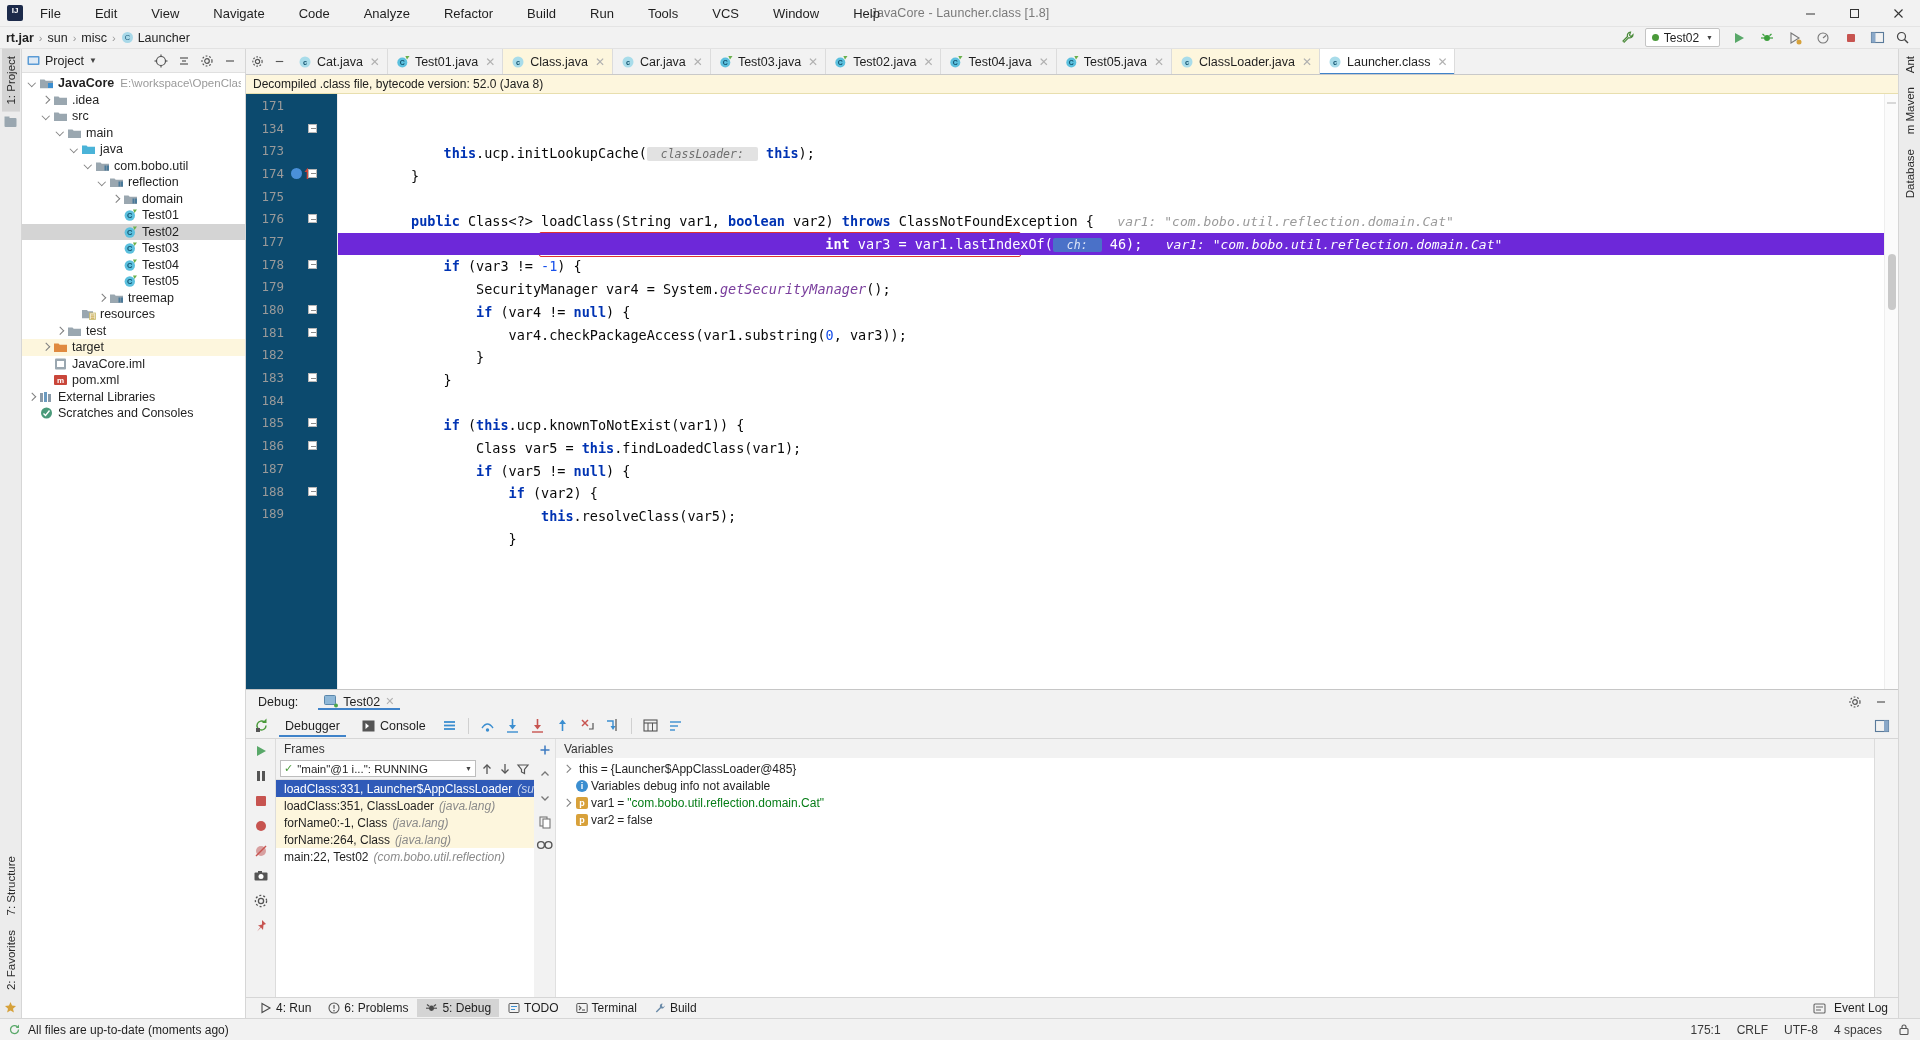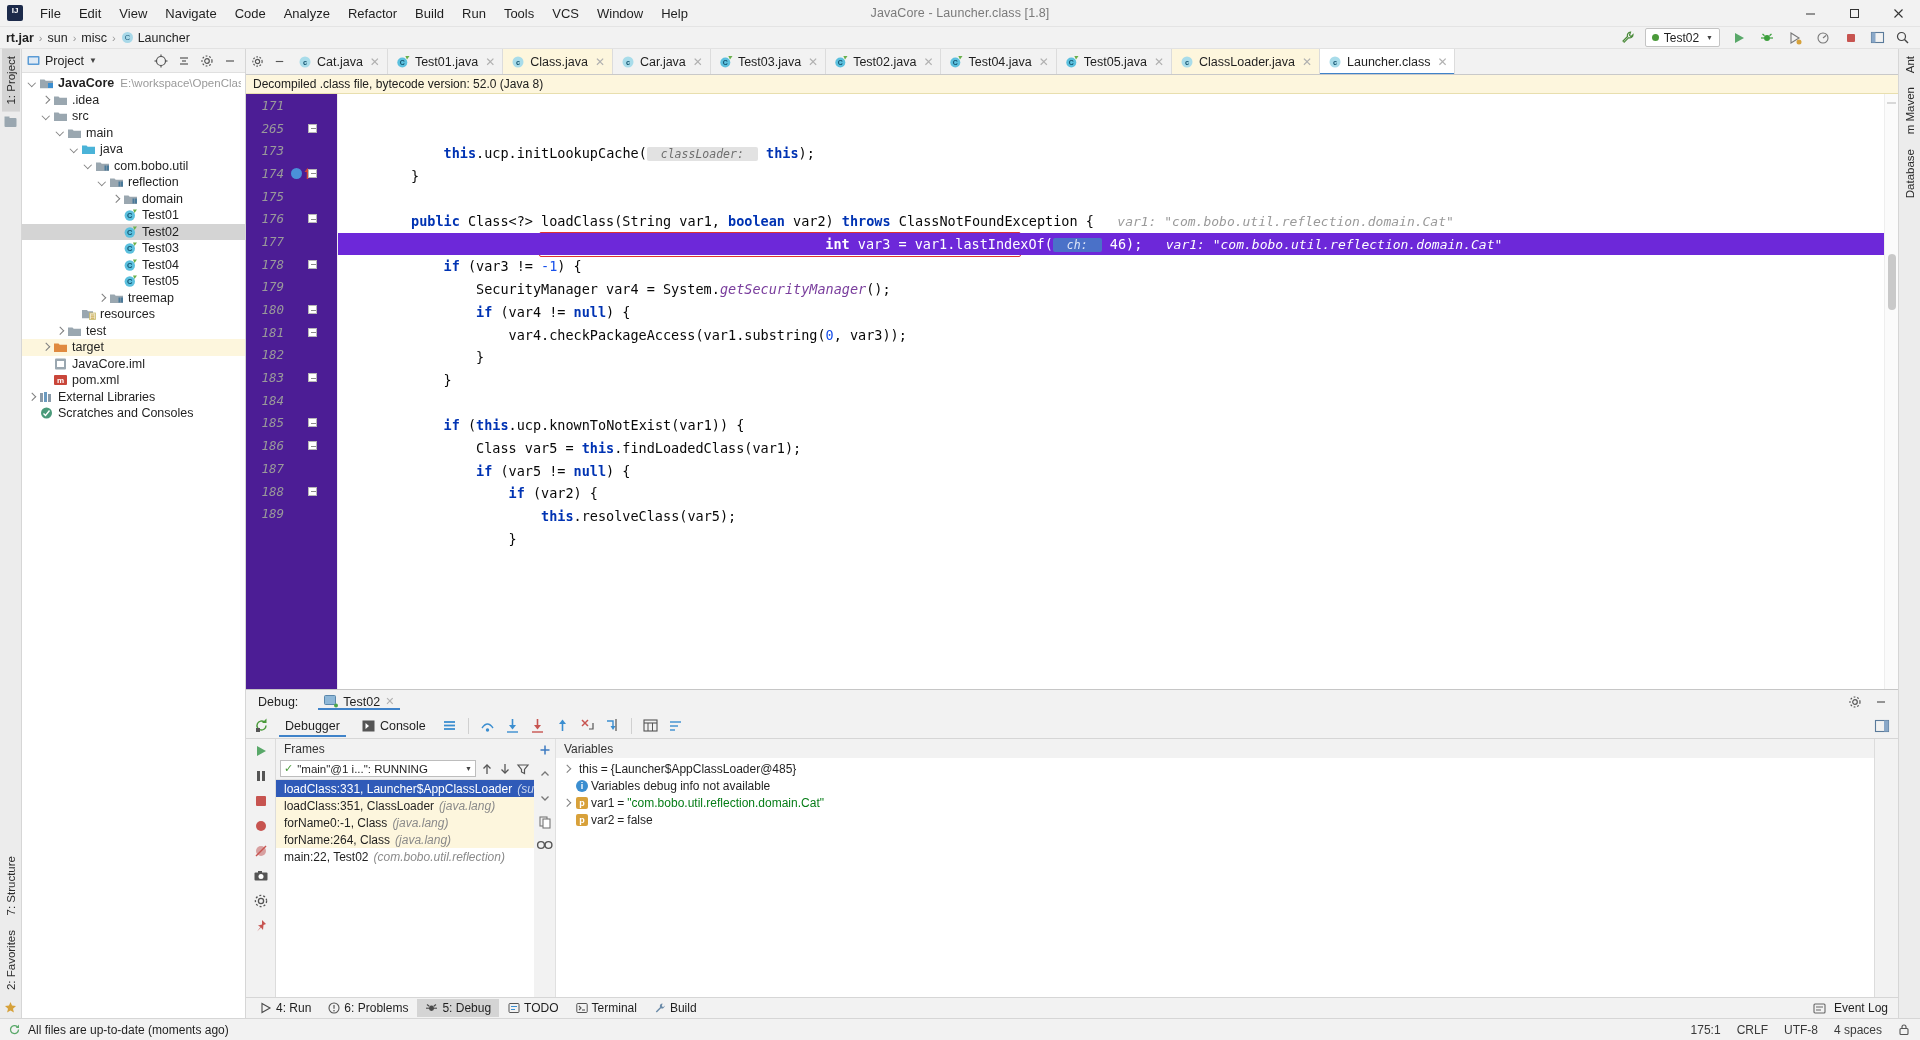--- a/index.html
+++ b/index.html
@@ -122,22 +122,22 @@
   
   .notif{
     height:19px; background:#fdf6dd; border-bottom:1px solid #e8dfae;
     display:flex; align-items:center; padding-left:7px; font-size:12px; color:#20201f;
     flex:0 0 19px;
   }
 
   
   .code-wrap{ flex:1; display:flex; min-height:0; background:#fff; position:relative; overflow:hidden;}
   .gutter{
-    width:92px; flex:0 0 92px; background:#4c1d95; border-right:1px solid #efefef;
-    position:relative; font-family:"DejaVu Sans Mono", monospace; font-size:12.5px;font-style:italic;
+    width:92px; flex:0 0 92px; background:#0c4a6e; border-right:1px solid #efefef;
+    position:relative; font-family:"DejaVu Sans Mono", monospace; font-size:12.5px;
   }
   .gutter-row{ height:22.7px; display:flex; align-items:center; position:relative;}
   .ln{ width:42px; text-align:right; color:#9a9a9a; padding-right:4px; font-family:"DejaVu Sans Mono",monospace;}
   .bp{ width:11px;height:11px;border-radius:50%; background:#4a90d9; margin-left:3px;}
   .runarrow{ margin-left:1px; color:#d04437; font-size:11px; line-height:1;}
   .fold{
     position:absolute; left:62px; width:9px; height:9px; border:1px solid #b6b6b6;
     background:#fff;
   }
   .fold:after{ content:""; position:absolute; left:1.5px; top:3.5px; width:5px; height:1px; background:#8a8a8a;}
@@ -280,21 +280,21 @@
   .runbtn{ width:18px;height:18px;display:inline-flex;align-items:center;justify-content:center;}
   svg{ display:block; }
 </style>
 </head>
 <body>
 
 <div class="app">
 
   <div class="menubar">
     <div class="ij-logo"></div>
-    <div id="menu-items" style="display:flex;align-items:center;z-index:2;">
+    <div id="menu-items" style="display:flex;align-items:center;z-index:2;gap:16px;">
         <div class="menu-item">File</div>
         <div class="menu-item">Edit</div>
         <div class="menu-item">View</div>
         <div class="menu-item">Navigate</div>
         <div class="menu-item">Code</div>
         <div class="menu-item">Analyze</div>
         <div class="menu-item">Refactor</div>
         <div class="menu-item">Build</div>
         <div class="menu-item">Run</div>
         <div class="menu-item">Tools</div>
@@ -813,21 +813,21 @@
       <div class="notif">
         <span>Decompiled .class file, bytecode version: 52.0 (Java 8)</span>
       </div>
 
       <div class="code-wrap">
         <div class="gutter" id="gutter">
             <div class="gutter-row">
               <span class="ln">171</span>
             </div>
             <div class="gutter-row">
-              <span class="ln">265</span>
+              <span class="ln">134</span>
               <span class="fold"></span>
             </div>
             <div class="gutter-row">
               <span class="ln">173</span>
             </div>
             <div class="gutter-row">
               <span class="ln">174</span>
               <span class="bp"></span>
               <span class="runarrow">
                 <svg width="9" height="13" viewBox="0 0 9 13">

